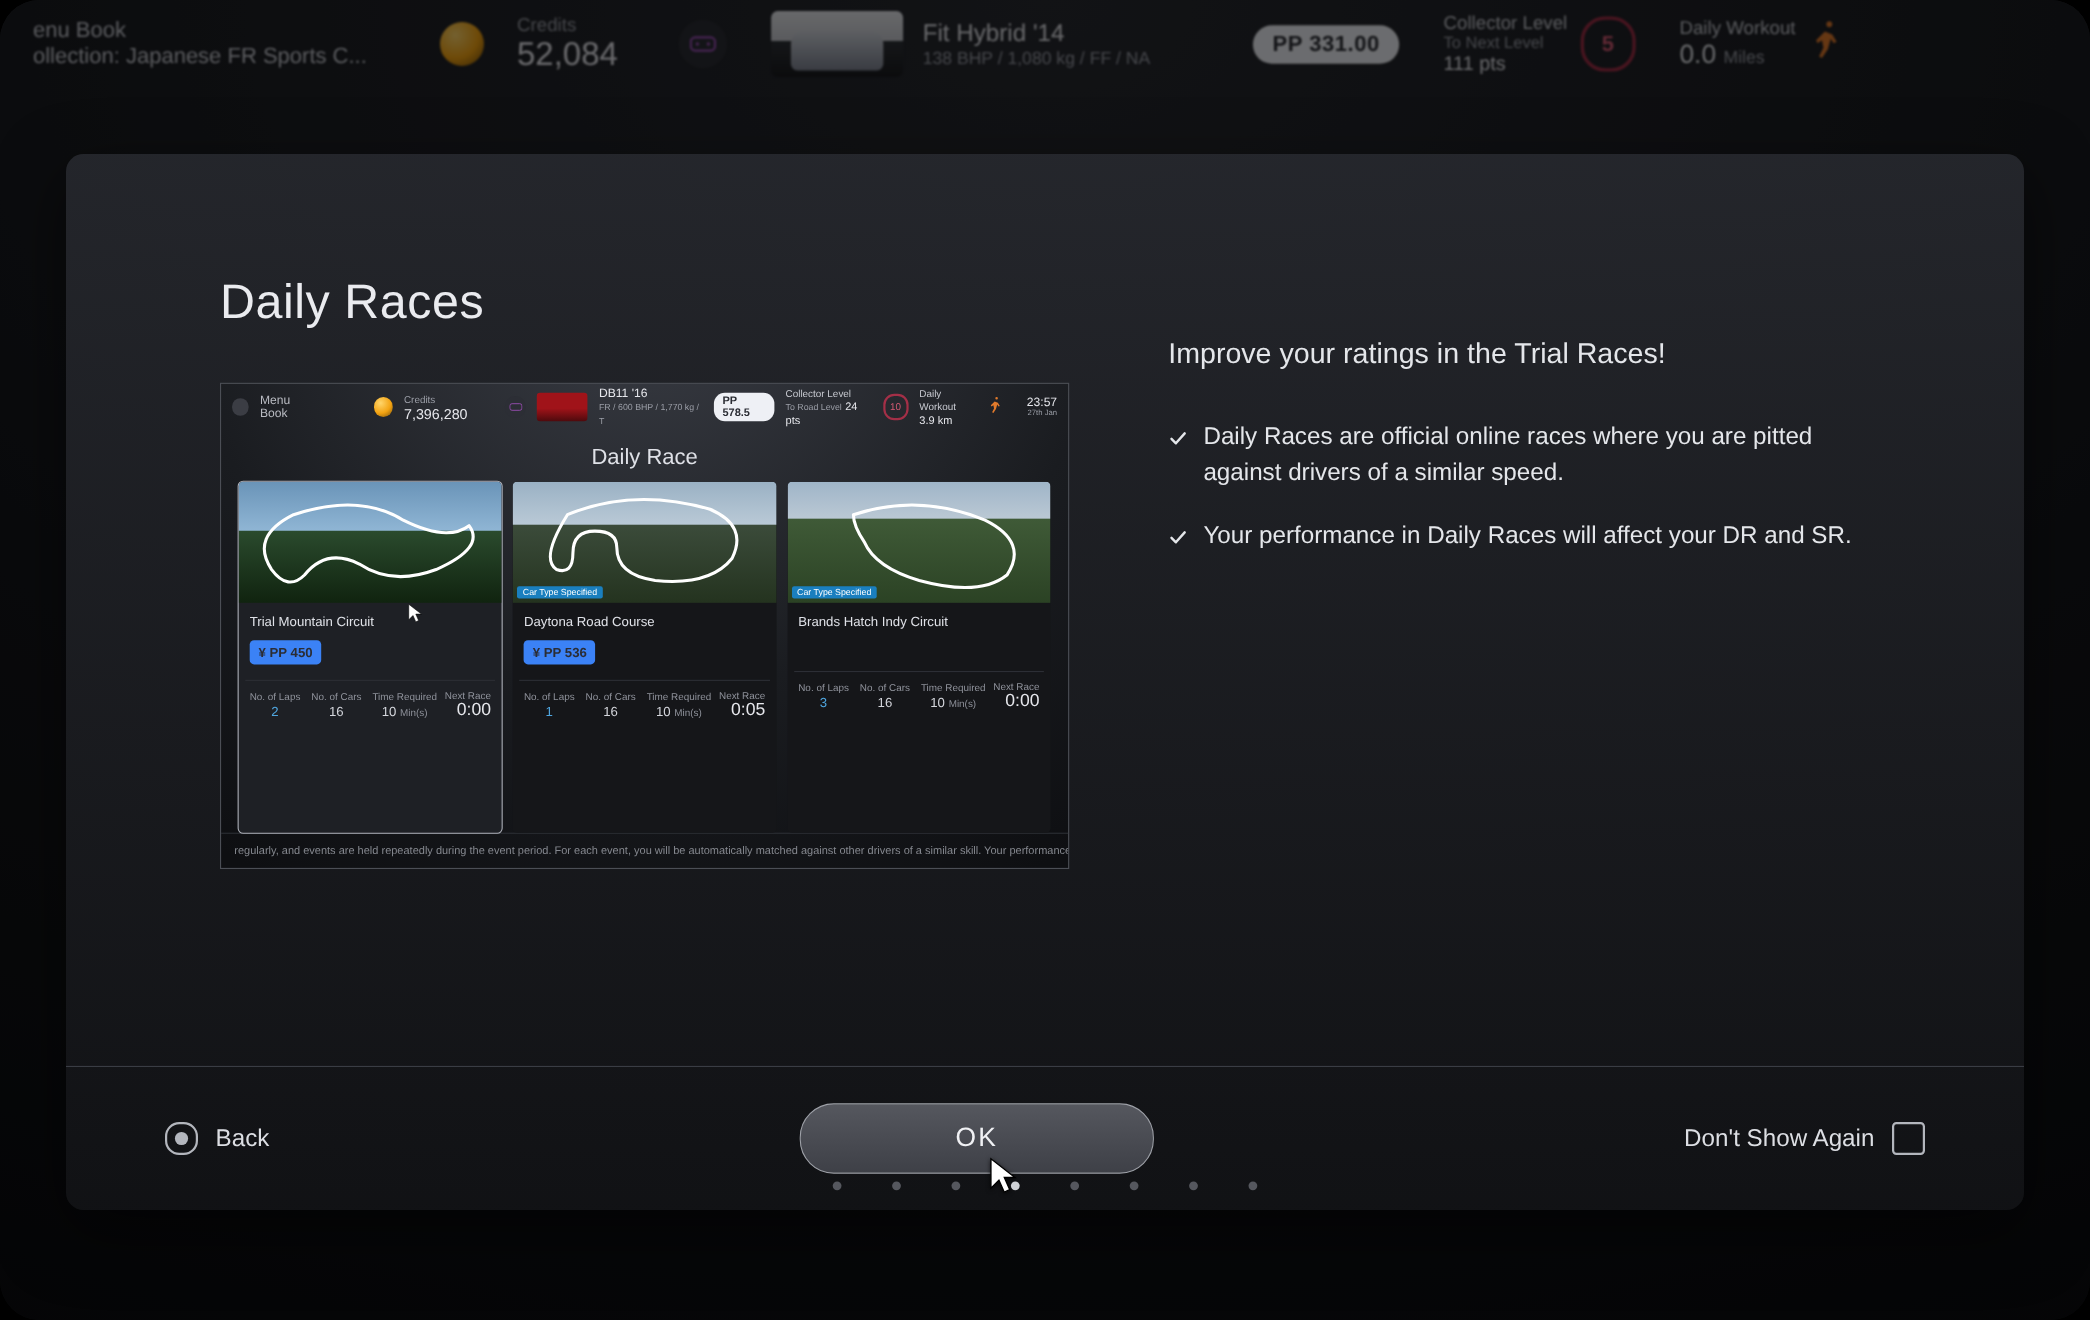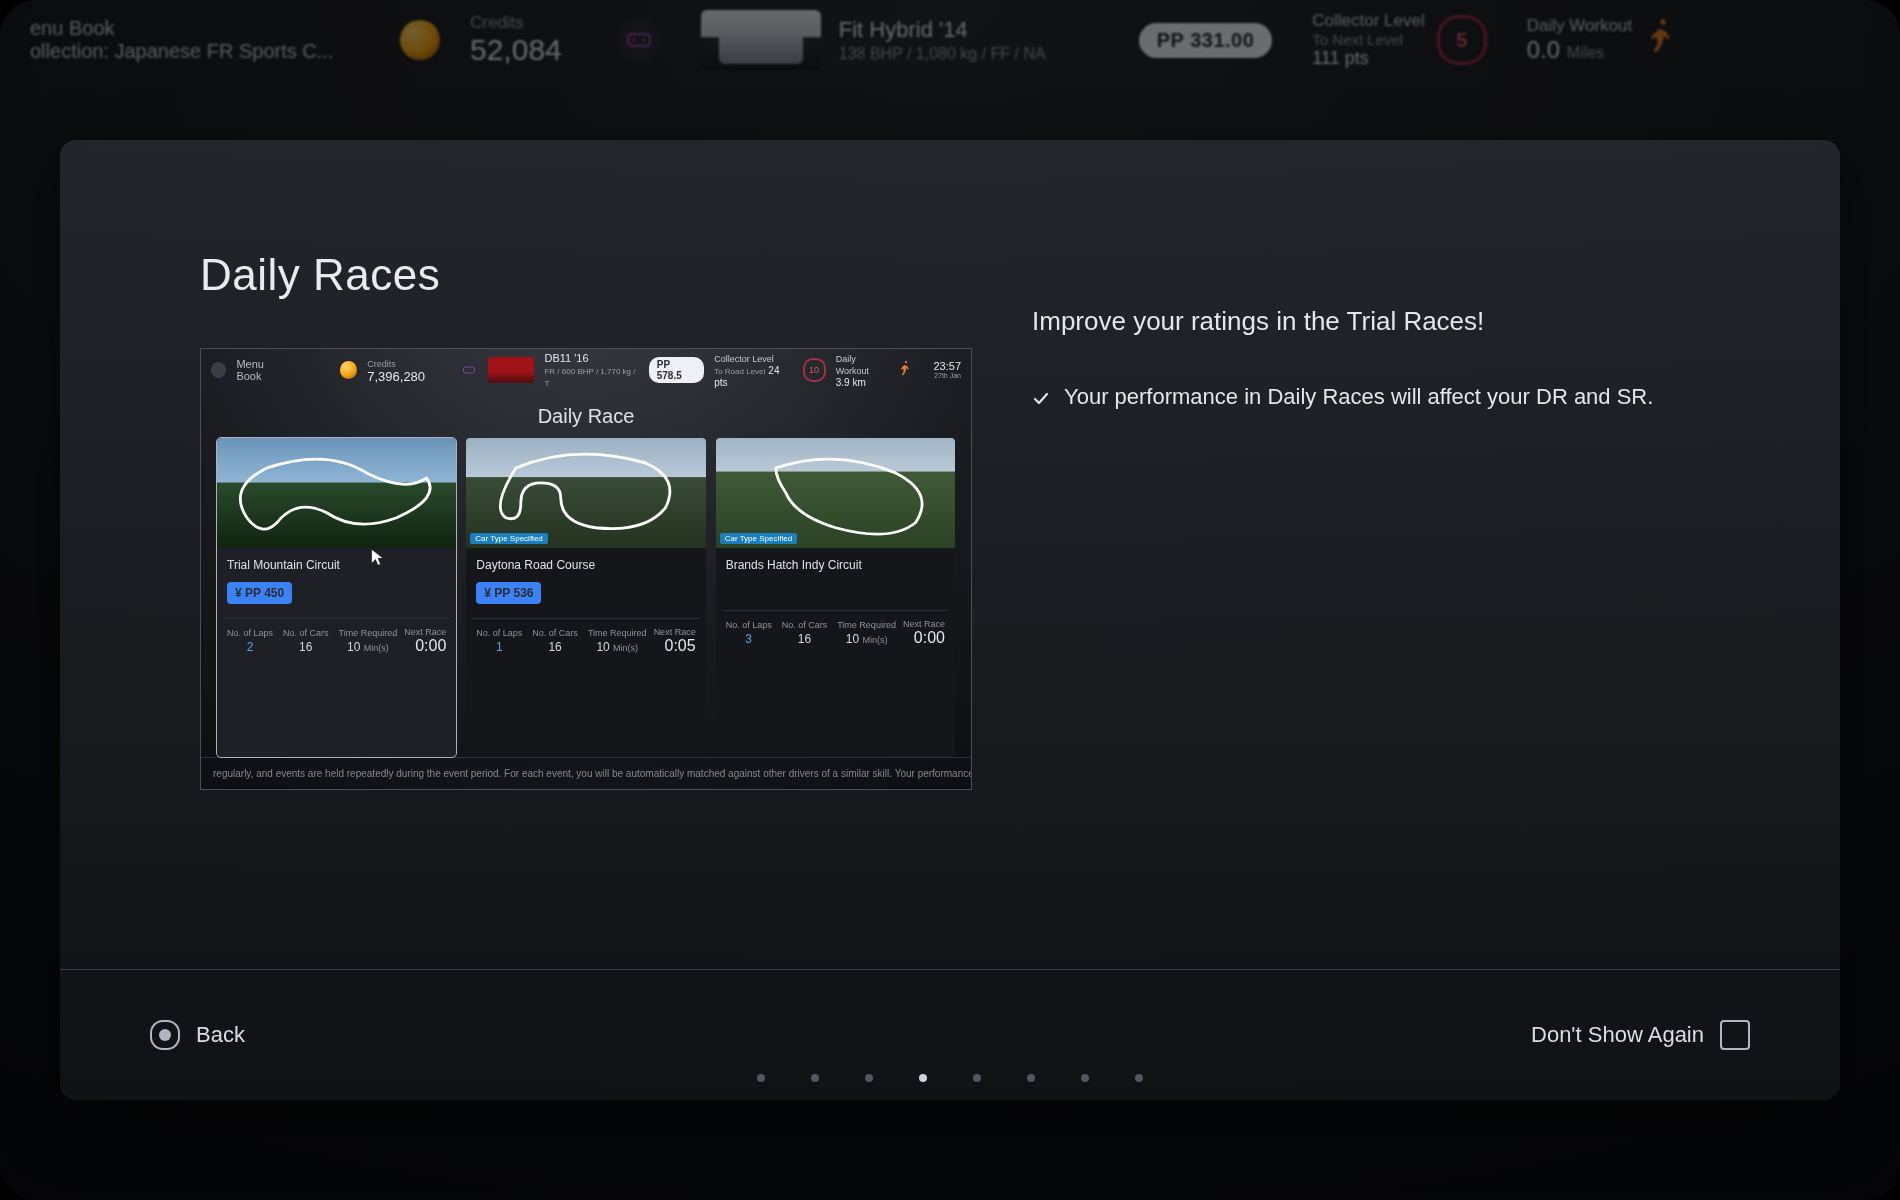--- a/index.html
+++ b/index.html
@@ -116,21 +116,21 @@
     border-radius: 16px;
     box-shadow: 0 20px 60px rgba(0,0,0,0.5);
     display:flex;
     flex-direction:column;
     padding: 0;
   }
 
   .panel-content{
     flex:1;
     display:flex;
-    gap: 60px;
+    gap: 90px;
     padding: 110px 140px 30px 140px;
   }
 
   .left-col{ flex: 0 0 770px; }
   .title{
     font-size: 44px;
     font-weight: 300;
     letter-spacing: 0.5px;
     color:#eaebef;
     margin-bottom: 26px;
@@ -476,34 +476,50 @@
         </div>
       </div>
 
       <div class="right-col">
         <div class="headline">Improve your ratings in the Trial Races!</div>
         <ul class="bullets" id="bullets">
             <li>
               <span class="chk"><svg viewBox="0 0 18 18">
                   <path d="M3 9 L7 13 L15 4" fill="none" stroke="#e4e6ea" stroke-width="2.2" stroke-linecap="round" stroke-linejoin="round"></path>
                 </svg></span>
+              <span>Daily Races are official online races where you are pitted against drivers of a similar speed.</span>
+            </li>
+            <li>
+              <span class="chk"><svg viewBox="0 0 18 18">
+                  <path d="M3 9 L7 13 L15 4" fill="none" stroke="#e4e6ea" stroke-width="2.2" stroke-linecap="round" stroke-linejoin="round"></path>
+                </svg></span>
               <span>Your performance in Daily Races will affect your DR and SR.</span>
             </li>
           </ul>
       </div>
     </div>
 
     <div class="panel-divider"></div>
 
     <div class="footer">
       <div class="back">
         <span class="dot"></span>
         <span>Back</span>
       </div>
 
+      <div style="position:relative">
+        <div class="ok-btn">
+          <span>OK</span>
+        </div>
+        <div class="ok-cursor">
+          <svg viewBox="0 0 24 28">
+              <path d="M2 2 L2 24 L8 18 L12 27 L16 25 L12 16 L20 16 Z" fill="#fff" stroke="#000" stroke-width="1"></path>
+            </svg>
+        </div>
+      </div>
 
       <div class="dont">
         <span>Don't Show Again</span>
         <span class="box"></span>
       </div>
 
       <div class="dots" id="dots">
           <span></span>
           <span></span>
           <span></span>

